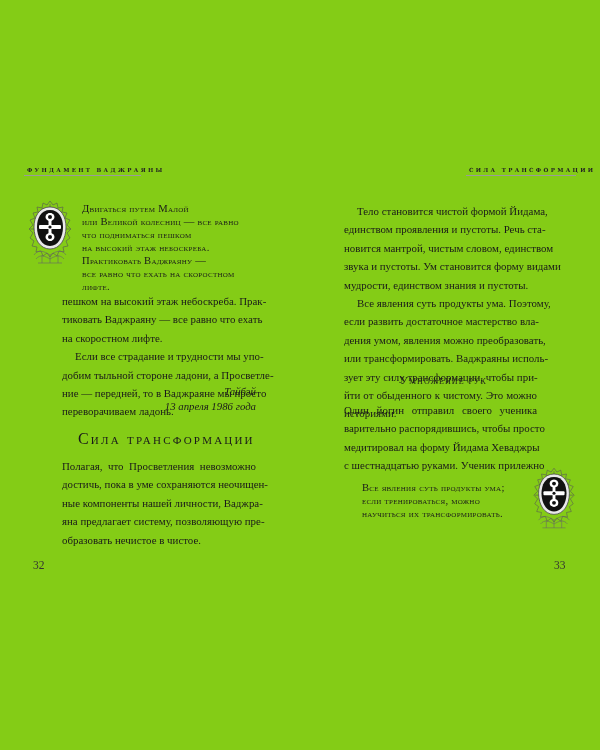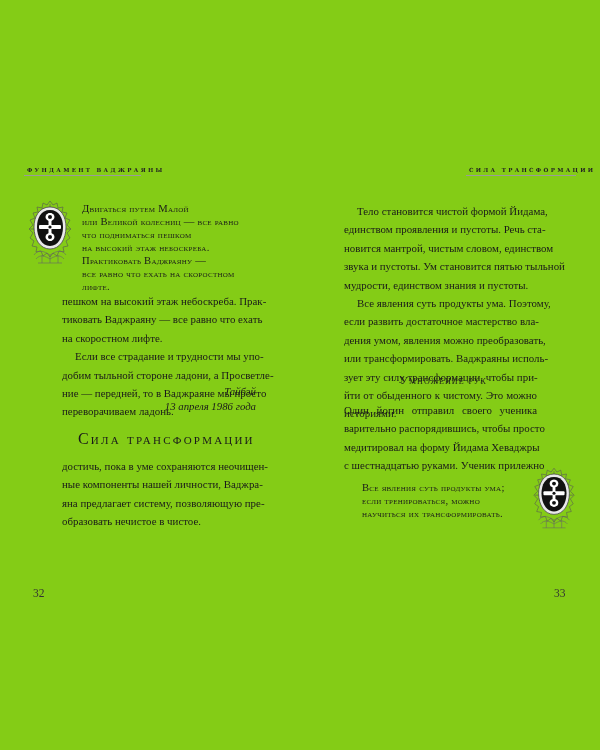--- a/index.html
+++ b/index.html
@@ -106,21 +106,20 @@
       font-size: 11px;
       letter-spacing: 1.1px;
       color: #1a1a1a;
       white-space: nowrap;
     }
     .folio {
       position: absolute;
       font-family: "Liberation Serif", "DejaVu Serif", serif;
       font-size: 11.5px;
       color: #333;
-      margin-top: 28px;
     }
   </style>
 </head>
 <body>
 
 <div class="spread">
 
   <div class="page left">
     <div class="running-head" style="left:27px;">Фундамент Ваджраяны</div>
     <div class="running-rule" style="left:24px; width:117px;"></div>
@@ -174,38 +173,39 @@
     </div>
 
     <div class="signature" style="left:100px; top:384px; width:156px;">
       <div>Тайбэй</div>
       <div>13 апреля 1986 года</div>
     </div>
 
     <div class="chapter-title" style="left:78px; top:430px;">Сила трансформации</div>
 
     <div class="body-text" style="left:62px; top:457px; width:194px;">
+      <span class="ln">Полагая, что Просветления невозможно</span>
       <span class="ln">достичь, пока в уме сохраняются неочищен-</span>
       <span class="ln">ные компоненты нашей личности, Ваджра-</span>
       <span class="ln">яна предлагает систему, позволяющую пре-</span>
       <span class="ln last">образовать нечистое в чистое.</span>
     </div>
 
     <div class="folio" style="left:33px; top:559px;">32</div>
   </div>
 
   <div class="page right">
     <div class="running-head" style="left:169px;">Сила трансформации</div>
     <div class="running-rule" style="left:166px; width:110px;"></div>
 
     <div class="body-text" style="left:44px; top:202px; width:193px;">
       <span class="ln indent">Тело становится чистой формой Йидама,</span>
       <span class="ln">единством проявления и пустоты. Речь ста-</span>
       <span class="ln">новится мантрой, чистым словом, единством</span>
-      <span class="ln">звука и пустоты. Ум становится пятью тыльной</span>
+      <span class="ln">звука и пустоты. Ум становится форму видами</span>
       <span class="ln last">мудрости, единством знания и пустоты.</span>
       <span class="ln indent">Все явления суть продукты ума. Поэтому,</span>
       <span class="ln">если развить достаточное мастерство вла-</span>
       <span class="ln">дения умом, явления можно преобразовать,</span>
       <span class="ln">или трансформировать. Ваджраяны исполь-</span>
       <span class="ln">зует эту силу трансформации, чтобы при-</span>
       <span class="ln">йти от обыденного к чистому. Это можно</span>
       <span class="ln last">историями.</span>
     </div>
 

